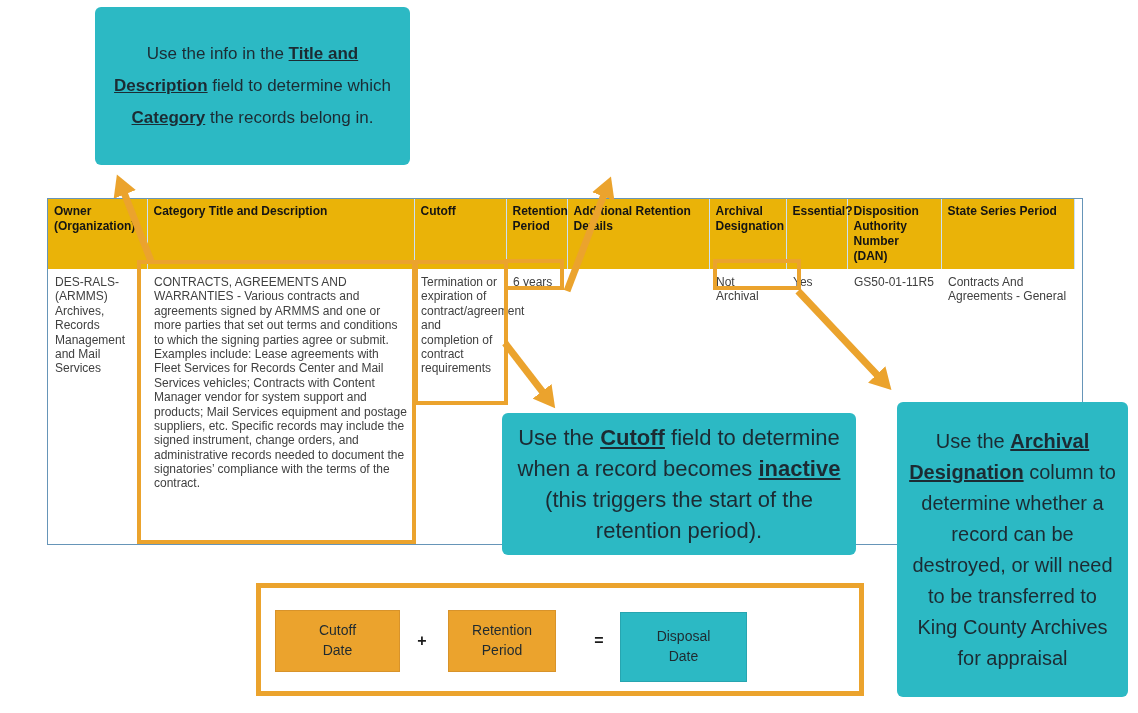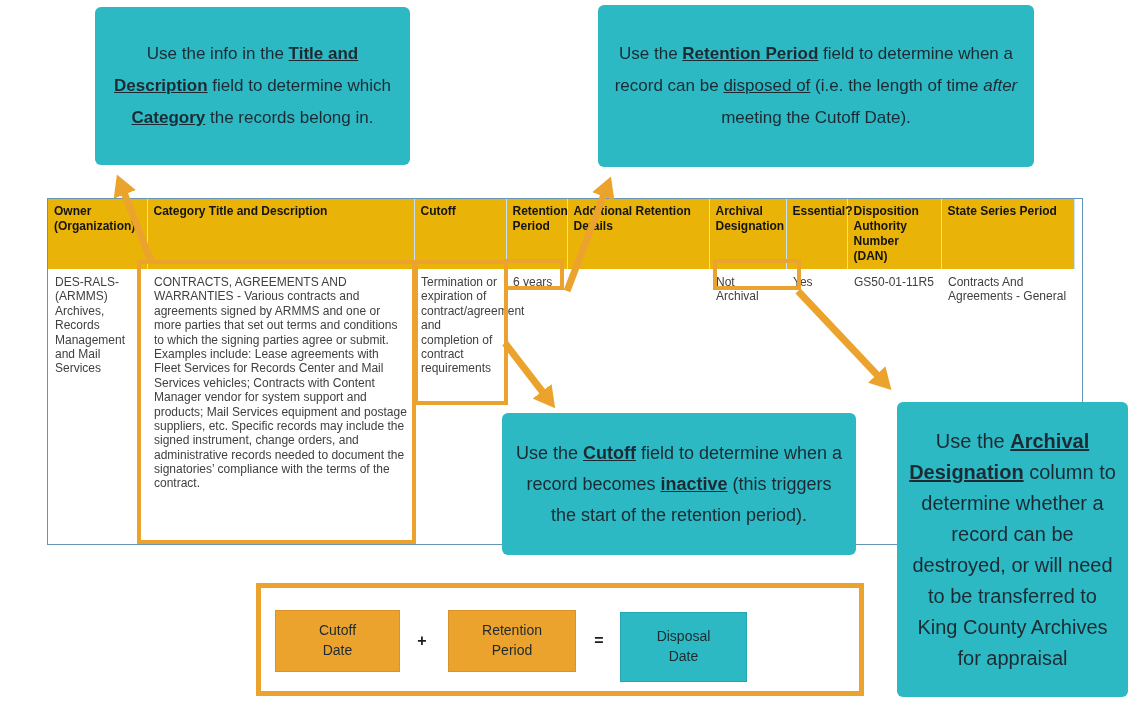--- a/index.html
+++ b/index.html
@@ -25,21 +25,21 @@
     border-radius: 6px;
     z-index: 6;
   }
   .callout p { margin: 0; }
   .bu { font-weight: bold; text-decoration: underline; }
   .u  { text-decoration: underline; }
   .it { font-style: italic; }
 
   .callout-a { left: 95px;  top: 7px;   width: 315px; height: 158px; font-size: 17px; line-height: 32px; padding: 10px 14px; }
   .callout-b { left: 598px; top: 5px;   width: 436px; height: 162px; font-size: 17px; line-height: 32px; padding: 10px 12px; }
-  .callout-c { left: 502px; top: 413px; width: 354px; height: 142px; font-size: 18px; line-height: 31px; padding: 8px 12px; }
+  .callout-c { left: 502px; top: 413px; width: 354px; height: 142px; font-size: 22px; line-height: 31px; padding: 8px 12px; }
   .callout-d { left: 897px; top: 402px; width: 231px; height: 295px; font-size: 20px; line-height: 31px; padding: 8px 9px; }
 
   
   .table-wrap {
     position: absolute;
     left: 47px; top: 198px;
     width: 1036px; height: 347px;
     border: 1px solid #6695B8;
     background: #ffffff;
     overflow: hidden;
@@ -110,44 +110,41 @@
     justify-content: center;
     text-align: center;
     font-size: 14px;
     line-height: 1.4;
     white-space: pre-line;
     color: #1F2A30;
   }
   .fbox.orange { background: #EBA32D; border: 1px solid #D8932A; }
   .fbox.teal   { background: #2CB9C4; border: 1px solid #27A5B0; }
   .f1 { left: 14px;  top: 22px; width: 125px; height: 62px; }
-  .f2 { left: 187px; top: 22px; width: 128px; height: 62px; }
+  .f2 { left: 187px; top: 22px; width: 108px; height: 62px; }
   .f3 { left: 359px; top: 24px; width: 127px; height: 70px; }
   .fop {
     position: absolute;
     top: 22px; height: 62px;
     width: 36px;
     display: flex; align-items: center; justify-content: center;
     font-size: 16px; font-weight: bold; color: #1a1a1a;
   }
   .fop-plus { left: 143px; }
   .fop-eq   { left: 320px; }
 </style>
 </head>
 <body>
 
 <div class="canvas">
 
   <div class="callout callout-a">
     <p><span>Use the info in the </span><span class="bu">Title and Description</span><span> field to determine which </span><span class="bu">Category</span><span> the records belong in.</span></p>
   </div>
 
-  <div class="callout callout-b">
-    <p><span>Use the </span><span class="bu">Retention Period</span><span> field to determine when a record can be </span><span class="u">disposed of</span><span> (i.e. the length of time </span><span class="it">after</span><span> meeting the Cutoff Date).</span></p>
-  </div>
 
   <div class="table-wrap">
     <table class="schedule">
       <colgroup>
         <col style="width:99px">
           <col style="width:267px">
           <col style="width:92px">
         <col style="width:61px">
           <col style="width:142px">
           <col style="width:77px">

